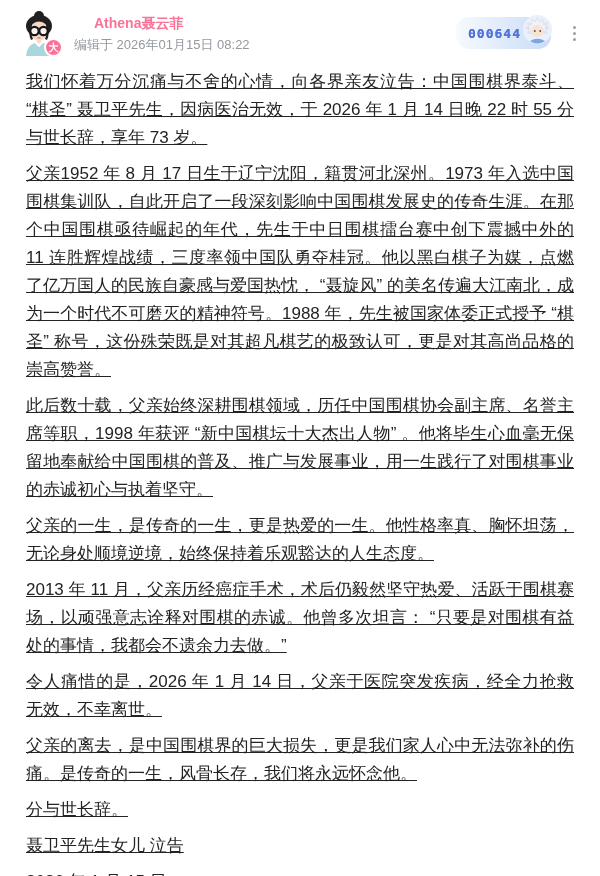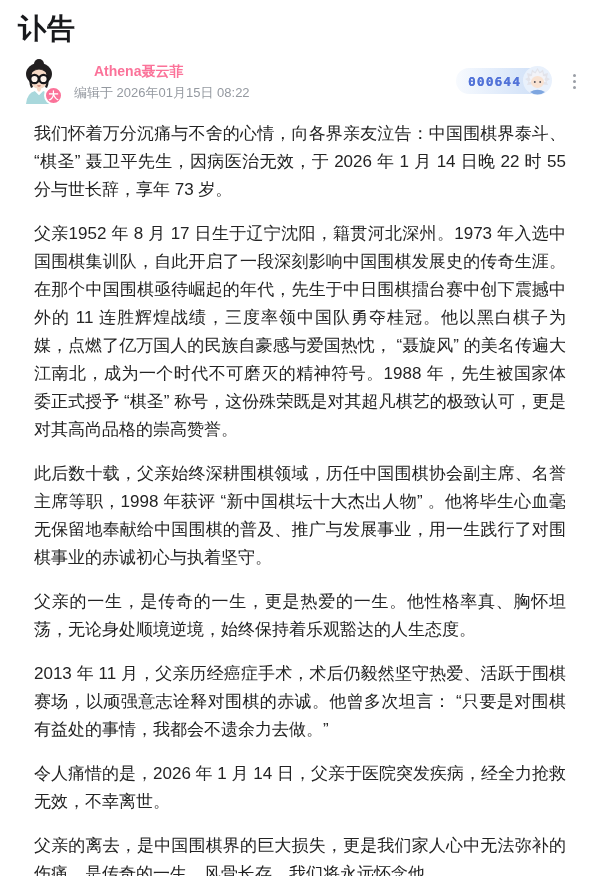--- a/index.html
+++ b/index.html
@@ -71,21 +71,21 @@
   .edit-meta {
     color: #9499a0;
     font-size: 13px;
     line-height: 15px;
   }
   .header-spacer { flex: 1 1 auto; }
 
   
   .counter-pill {
     position: relative;
-    height: 26px;
+    height: 32px;
     min-width: 88px;
     border-radius: 13px;
     background: linear-gradient(90deg, #f7fafe 0%, #dde9fa 55%, #c9dcf6 100%);
     display: flex;
     align-items: center;
     padding: 0 30px 0 12px;
     cursor: pointer;
   }
   .counter-digits {
     font-family: "DejaVu Sans Mono", monospace;
@@ -119,28 +119,27 @@
     background: #9a9ea6;
   }
 
   
   .article {
     font-size: 17px;
     line-height: 28px;
     color: #232323;
     text-align: justify;
   }
-  .article p { margin: 16px; }
+  .article p { margin: 8px; text-decoration: underline; }
 </style>
 </head>
 <body>
 
 <div class="page">
 
-  <h1 class="page-title">讣告</h1>
 
   <div class="post-header">
 
     <div class="avatar-wrap">
       <svg width="42" height="46" viewBox="0 0 42 46">
         <rect x="0" y="0" width="42" height="46" fill="#ffffff"></rect>
 
         <circle cx="21" cy="6" r="5" fill="#221f20"></circle>
 
         <ellipse cx="21" cy="16" rx="13" ry="11" fill="#221f20"></ellipse>

